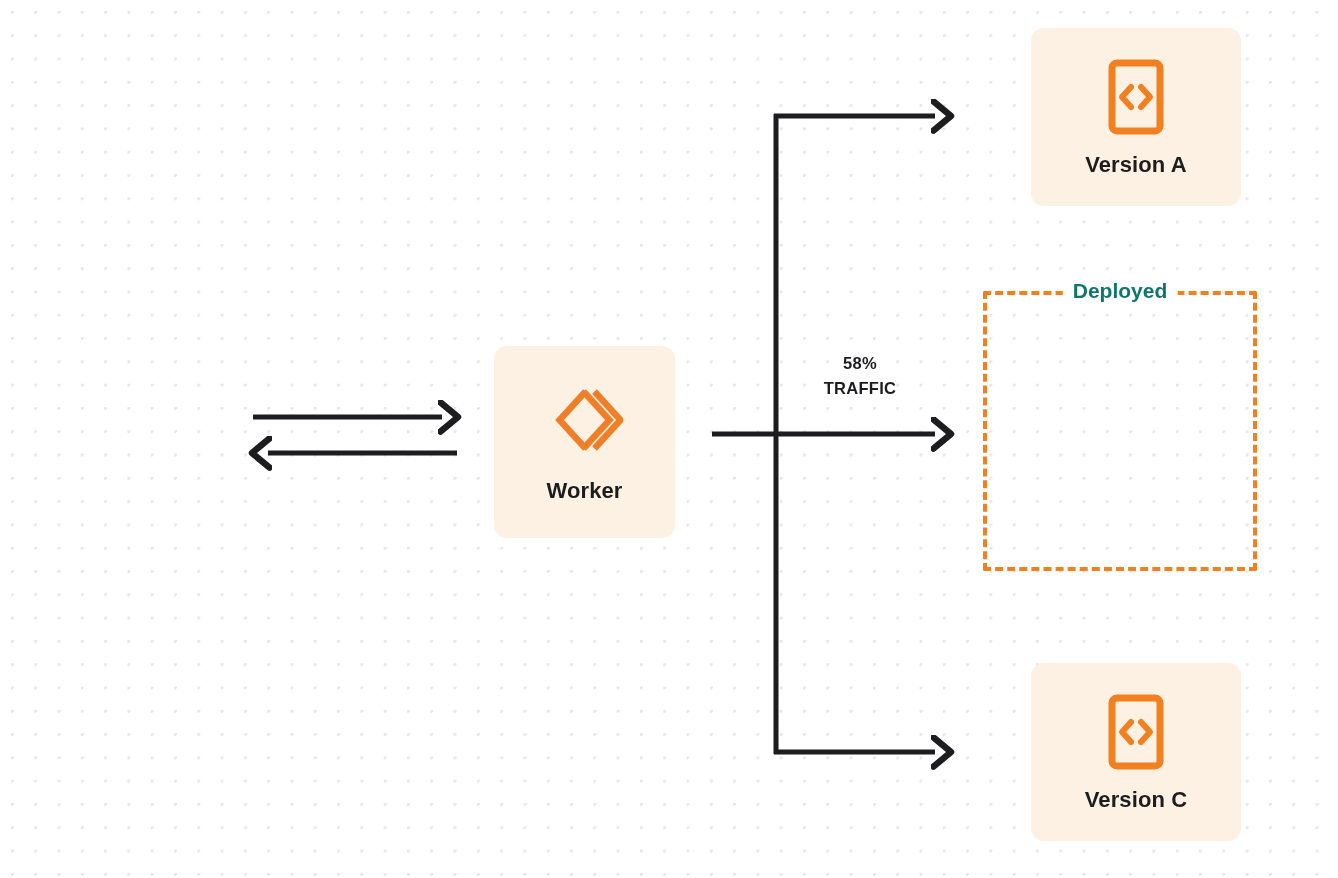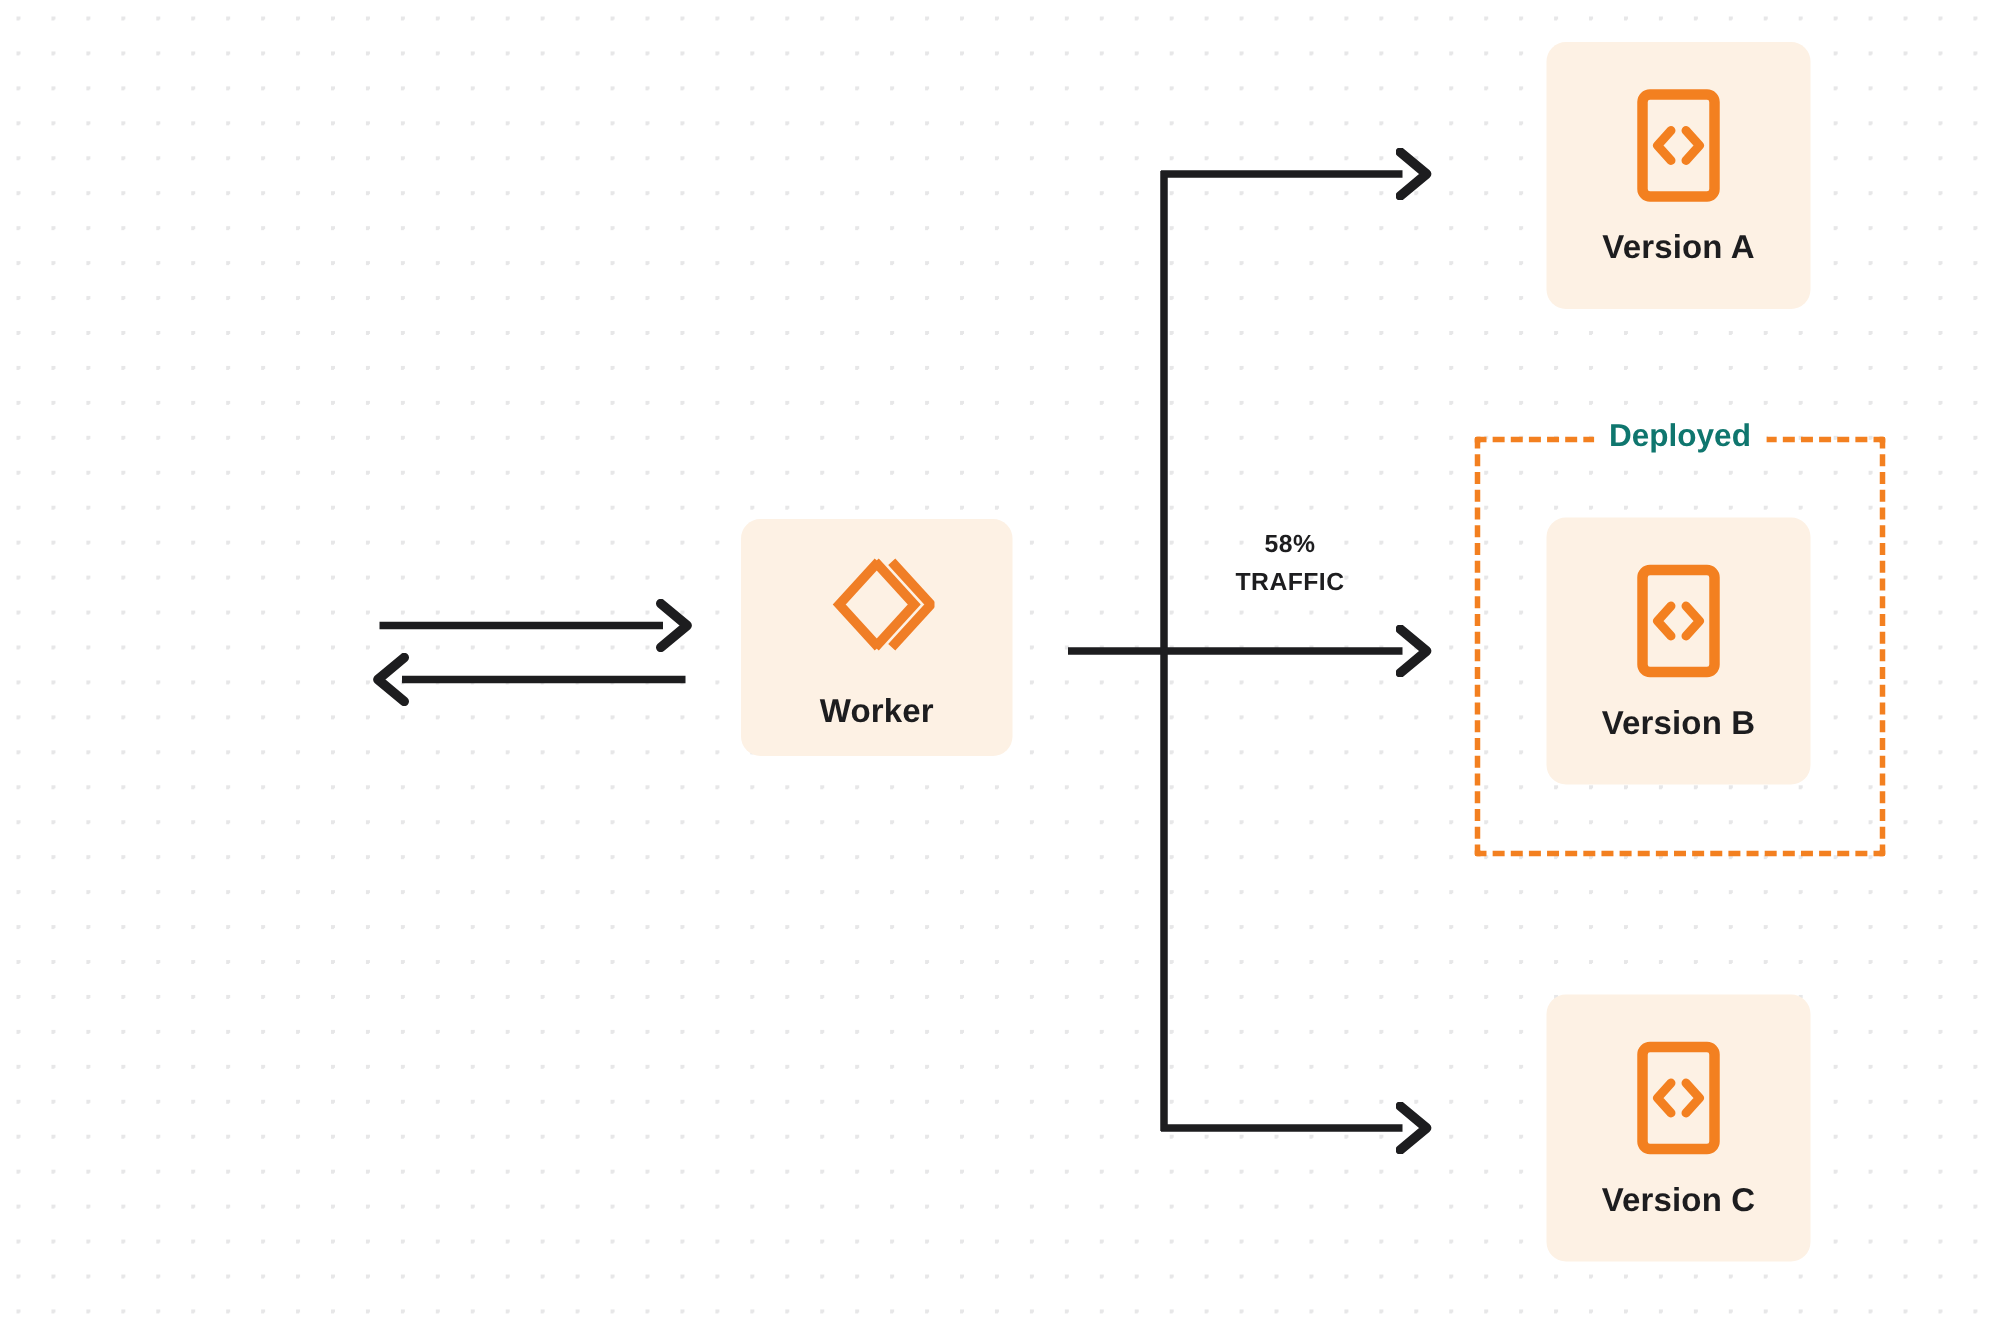--- a/index.html
+++ b/index.html
@@ -47,31 +47,31 @@
     width: 181px;
     height: 178px;
     background: #f2f3f4;
   }
 
   
   #worker-node {
     left: 494px;
     top: 346px;
     width: 181px;
-    height: 158px;
+    height: 192px;
     background: #fdf1e4;
     gap: 22px;
   }
   .worker-logo {
     display: block;
   }
 
   
   .version-node {
-    width: 176px;
+    width: 210px;
     height: 178px;
     background: #fdf1e4;
     gap: 19px;
     left: 1031px;
   }
   #version-a-node { top: 28px; }
   #version-b-node { top: 345px; }
   #version-c-node { top: 663px; }
   .code-icon { display: block; }
 
@@ -197,30 +197,20 @@
         <path d="M33 28 L42 38 L33 48" fill="none" stroke="#f38020" stroke-width="6" stroke-linecap="round" stroke-linejoin="round"></path>
       </svg>
     </span>
     <span class="node-label">Version A</span>
   </div>
 
   <div id="deployed-group">
     <span id="deployed-label">Deployed</span>
   </div>
 
-  <div class="node version-node" id="version-b-node">
-    <span>
-      <svg class="code-icon" width="56" height="76" viewBox="0 0 56 76" xmlns="http://www.w3.org/2000/svg">
-        <rect x="4" y="4" width="48" height="68" rx="5" ry="5" fill="none" stroke="#f38020" stroke-width="7"></rect>
-        <path d="M23 28 L14 38 L23 48" fill="none" stroke="#f38020" stroke-width="6" stroke-linecap="round" stroke-linejoin="round"></path>
-        <path d="M33 28 L42 38 L33 48" fill="none" stroke="#f38020" stroke-width="6" stroke-linecap="round" stroke-linejoin="round"></path>
-      </svg>
-    </span>
-    <span class="node-label">Version B</span>
-  </div>
 
   <div class="node version-node" id="version-c-node">
     <span>
       <svg class="code-icon" width="56" height="76" viewBox="0 0 56 76" xmlns="http://www.w3.org/2000/svg">
         <rect x="4" y="4" width="48" height="68" rx="5" ry="5" fill="none" stroke="#f38020" stroke-width="7"></rect>
         <path d="M23 28 L14 38 L23 48" fill="none" stroke="#f38020" stroke-width="6" stroke-linecap="round" stroke-linejoin="round"></path>
         <path d="M33 28 L42 38 L33 48" fill="none" stroke="#f38020" stroke-width="6" stroke-linecap="round" stroke-linejoin="round"></path>
       </svg>
     </span>
     <span class="node-label">Version C</span>

